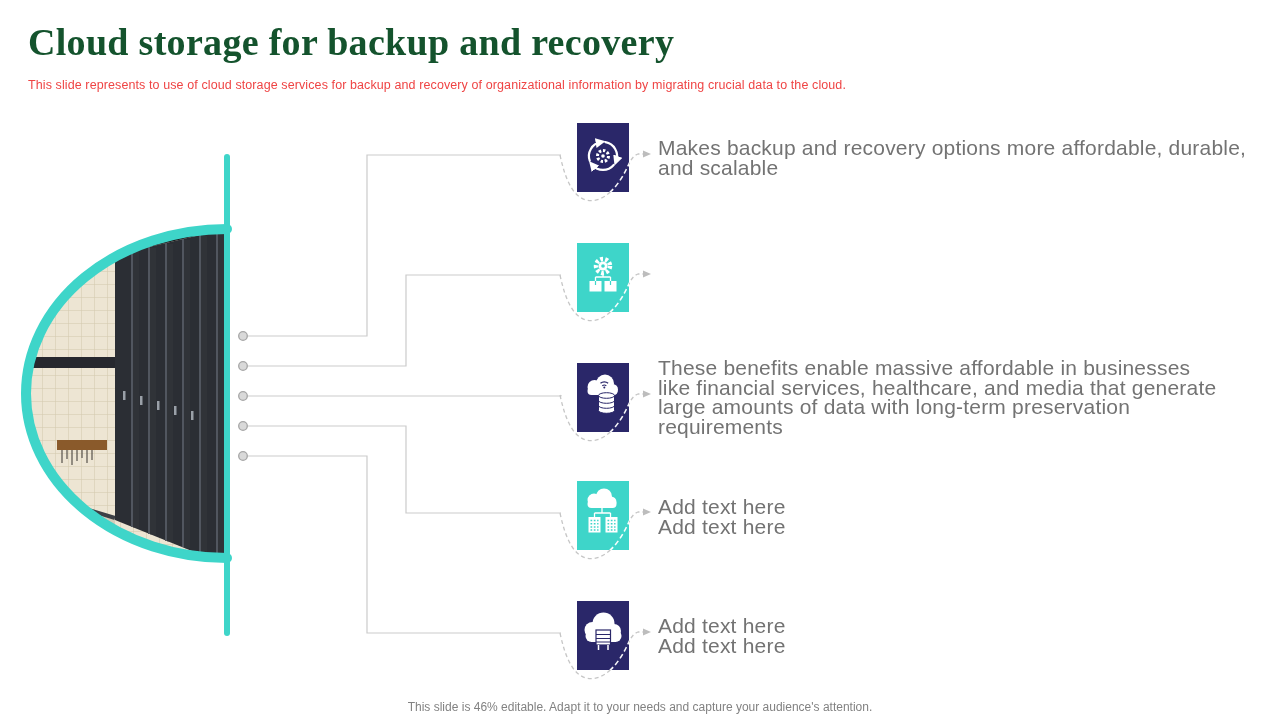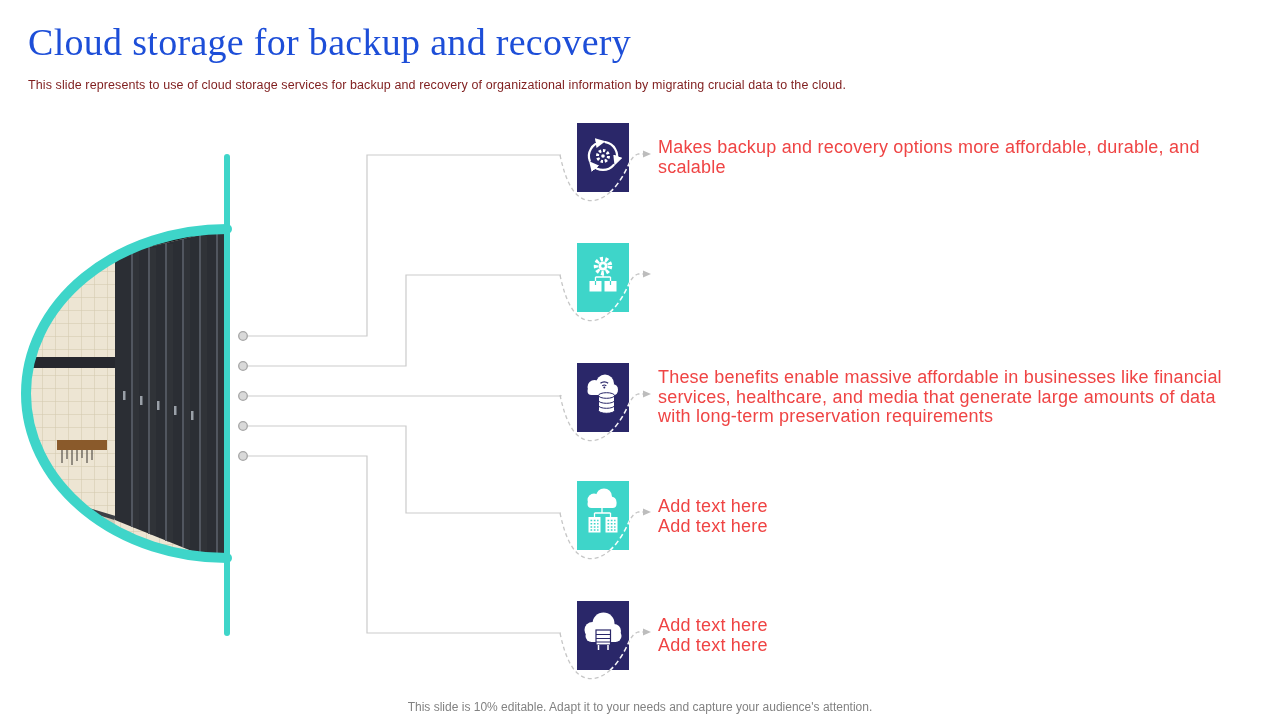--- a/index.html
+++ b/index.html
@@ -3,26 +3,26 @@
 <meta charset="utf-8">
 <style>
   html,body{margin:0;padding:0;background:#ffffff;}
   #slide{
     position:relative;width:1280px;height:720px;overflow:hidden;background:#ffffff;
     font-family:"Liberation Sans",sans-serif;
   }
   
   .title{
     position:absolute;left:28px;top:20px;width:1000px;
-    font-family:"Liberation Serif",serif;font-weight:400;font-size:38px;
-    color:#1d4ed8;letter-spacing:.3px;
+    font-family:"Liberation Serif",serif;font-weight:700;font-size:38px;
+    color:#14532d;letter-spacing:.3px;
   }
   .subtitle{
     position:absolute;left:28px;top:78px;width:1000px;
-    font-size:12.5px;color:#7f1d1d;letter-spacing:.1px;
+    font-size:12.5px;color:#ef4444;letter-spacing:.1px;
   }
   
   .footer{
     position:absolute;left:0;top:700px;width:1280px;text-align:center;
     font-size:12px;color:#828282;
   }
   
   .hero{position:absolute;left:16px;top:219px;}
   .accent-line{
     position:absolute;left:224px;top:154px;width:6px;height:482px;
@@ -32,21 +32,21 @@
   .connectors{position:absolute;left:0;top:0;pointer-events:none;}
   .connector-path{fill:none;stroke:#CBCBCB;stroke-width:1.2px;}
   .connector-dot{fill:#D9D9D9;stroke:#A6A6A6;stroke-width:1.3px;}
   
   .tile{position:absolute;left:540px;}
   .swirl-gray{fill:none;stroke:#C6C6C6;stroke-width:1.3;stroke-dasharray:4 3;}
   .swirl-white{fill:none;stroke:rgba(255,255,255,.95);stroke-width:1.6;stroke-dasharray:5 3;}
   .arrow-head{fill:#BDBDBD;}
   .item-text{
     position:absolute;left:658px;transform:translateY(-50%);
-    font-size:18px;line-height:19.5px;color:#ef4444;letter-spacing:.2px;
+    font-size:21px;line-height:19.5px;color:#737373;letter-spacing:.2px;
     white-space:pre-line;
   }
   .t0{width:600px;}
   .t1{width:572px;}
   .t2{width:566px;}
   .hidden-defs{position:absolute;width:0;height:0;}
 </style>
 </head>
 <body>
 
@@ -240,15 +240,15 @@
     <polygon class="arrow-head" points="103,34.6 111,38 103,41.4"></polygon>
     <rect class="icon-box" x="37" y="7" width="52" height="69" fill="#2A2769"></rect>
     <g clip-path="url(#boxclip4)">
         <path class="swirl-white" d="M20,39 C25,62 32,80 46,84 C64,88 78,70 86,54 C90,46 92,40 98,38"></path>
       </g>
     <use href="#sym-cloud-server" x="37" y="7" width="52" height="69" color="#2A2769"></use>
   </svg>
   <div class="item-text" style="top:635px">Add text here
 Add text here</div>
 
-  <div class="footer">This slide is 10% editable. Adapt it to your needs and capture your audience's attention.</div>
+  <div class="footer">This slide is 46% editable. Adapt it to your needs and capture your audience's attention.</div>
 
 </div>
 
 </body></html>

